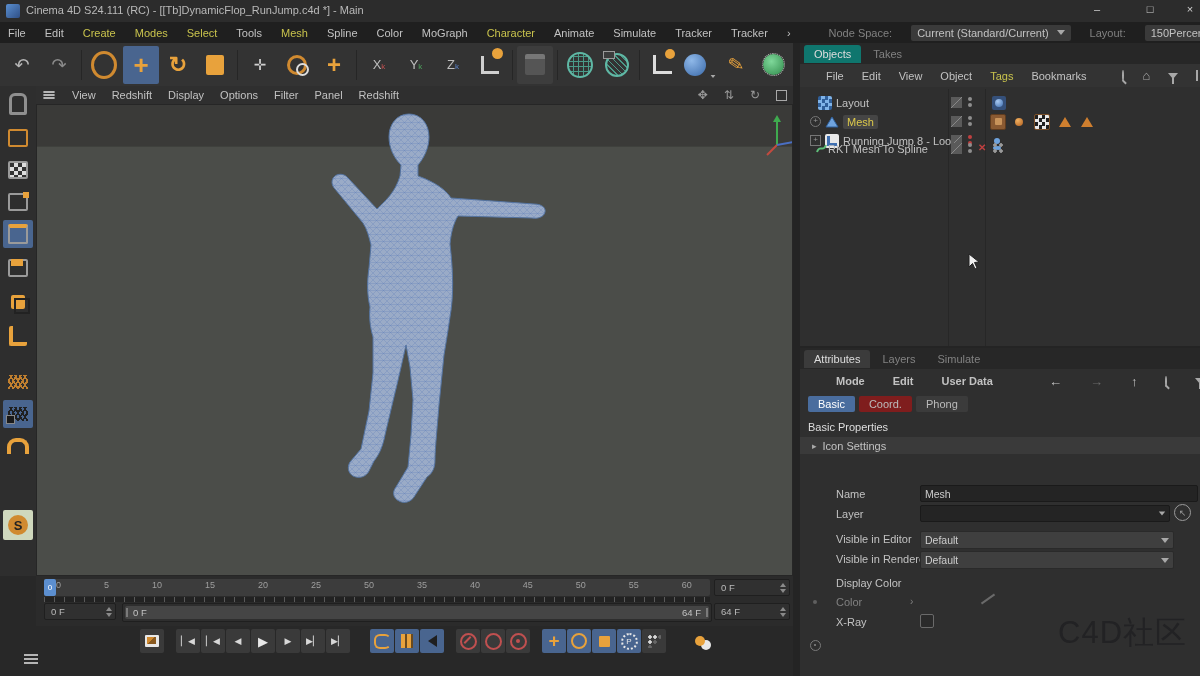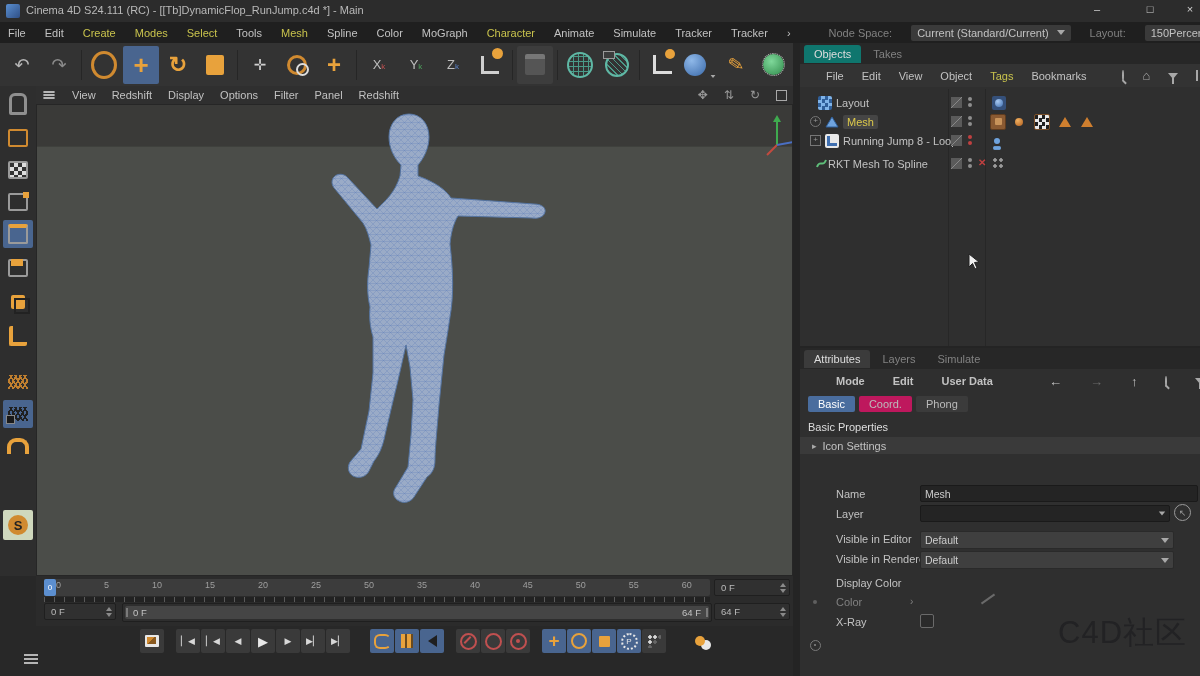--- a/index.html
+++ b/index.html
@@ -352,21 +352,21 @@
       <span class="abs" style="left:151px;width:11px;height:11px;background:linear-gradient(135deg,#5a5a5a 47%,#888 47% 53%,#5a5a5a 53%)"></span>
       <span class="abs" style="left:168px;top:4px">
           <i class="vdot" style="display:block;margin-bottom:2px;background:#c04040"></i>
           <i class="vdot" style="display:block;background:#c04040"></i>
         </span>
       <span class="abs tago" style="left:190px">
           <i style="width:6px;height:6px;border-radius:50%;background:#6fa3dd;box-shadow:0 7px 0 -1px #6fa3dd,2px 7px 0 -1px #6fa3dd,-2px 7px 0 -1px #6fa3dd"></i>
         </span>
     </div>
 
-    <div class="abs flex" style="left:0;top:111px;width:400px;height:19px;">
+    <div class="abs flex" style="left:0;top:96px;width:400px;height:19px;">
       <span style="width:14px"></span>
       <span class="tago">
           <svg width="13" height="13">
             <path d="M2 10 C5 2 8 11 11 3" stroke="#5fbf7a" stroke-width="2" fill="none"></path>
           </svg>
         </span>
       <span class="mi">RKT Mesh To Spline</span>
       <span class="abs" style="left:151px;width:11px;height:11px;background:linear-gradient(135deg,#5a5a5a 47%,#888 47% 53%,#5a5a5a 53%)"></span>
       <span class="abs" style="left:168px;top:4px">
           <i class="vdot" style="display:block;margin-bottom:2px"></i>
@@ -397,21 +397,21 @@
       <span style="color:#6a6a6a;font-size:13px">→</span>
       <span style="color:#c8c8c8;font-size:13px">↑</span>
       <span class="srch"></span>
       <span class="funnel"></span>
       <span class="lock"></span>
       <span class="target"></span>
       <span class="boxic"></span>
     </div>
     <div class="flex" style="height:22px;gap:4px;padding:0 8px">
       <span style="background:#4a6d9e;color:#fff;padding:2px 10px;border-radius:2px">Basic</span>
-      <span style="background:#be185d;color:#bbb;padding:2px 10px;border-radius:2px">Coord.</span>
+      <span style="background:#7f1d1d;color:#bbb;padding:2px 10px;border-radius:2px">Coord.</span>
       <span style="background:#3b3b3b;color:#bbb;padding:2px 10px;border-radius:2px">Phong</span>
     </div>
     <div style="padding:6px 8px 2px;font-weight:normal;color:#dedede">Basic Properties</div>
     <div class="flex" style="height:17px;background:#3a3a3a;margin-top:2px;padding:0 12px;gap:6px">
       <span style="color:#aaa;font-size:9px">▸</span>
       <span class="mi">Icon Settings</span>
     </div>
 
     
     <span class="abs mi" style="left:36px;top:140px">Name</span>

